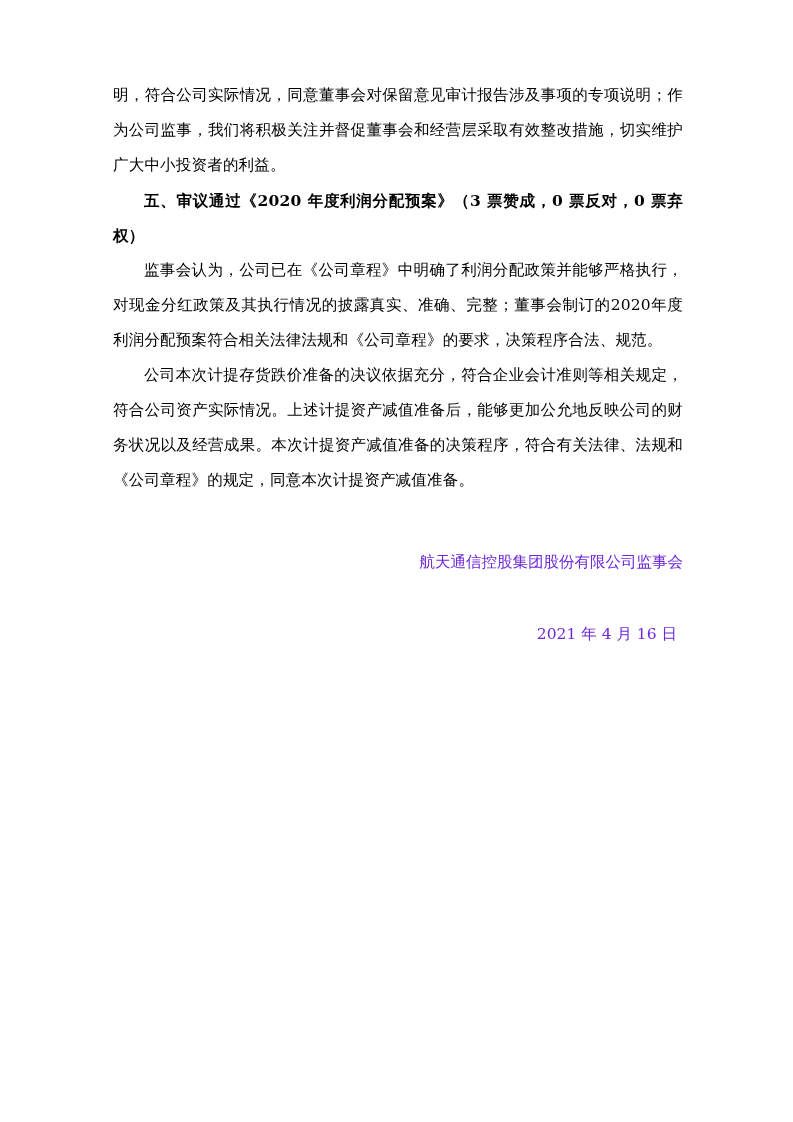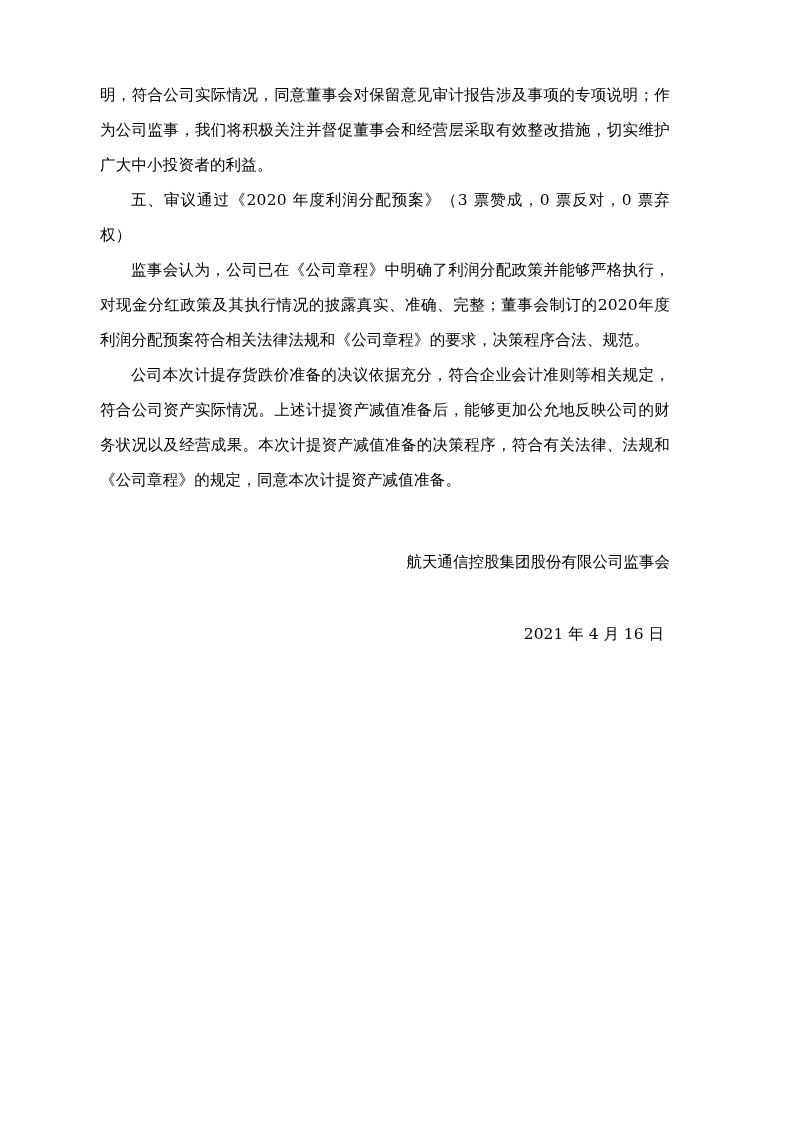--- a/index.html
+++ b/index.html
@@ -14,45 +14,45 @@
     position: relative;
     width: 793px;
     height: 1122px;
     margin: 0 auto;
     background: #ffffff;
     box-sizing: border-box;
     overflow: hidden;
   }
   .content {
     position: absolute;
-    left: 100px;
+    left: 113px;
     top: 78px;
     width: 570px;
   }
   .para {
     font-size: 15.5px;
     line-height: 35px;
     color: #000;
     text-align: justify;
     text-justify: inter-ideograph;
     margin: 0;
     letter-spacing: 0.2px;
   }
   .indent {
     text-indent: 2em;
   }
   .bold {
-    font-weight: normal;
+    font-weight: bold;
   }
   .spacer-sm { height: 14px; }
   .spacer-md { height: 34px; }
   .signature {
     font-size: 15.5px;
     line-height: 33px;
-    color: #000000;
+    color: #6d28d9;
     text-align: right;
     margin: 0;
   }
   .sig-line2 {
     padding-right: 6px;
     margin-top: 39px;
   }
 </style>
 </head>
 <body>

